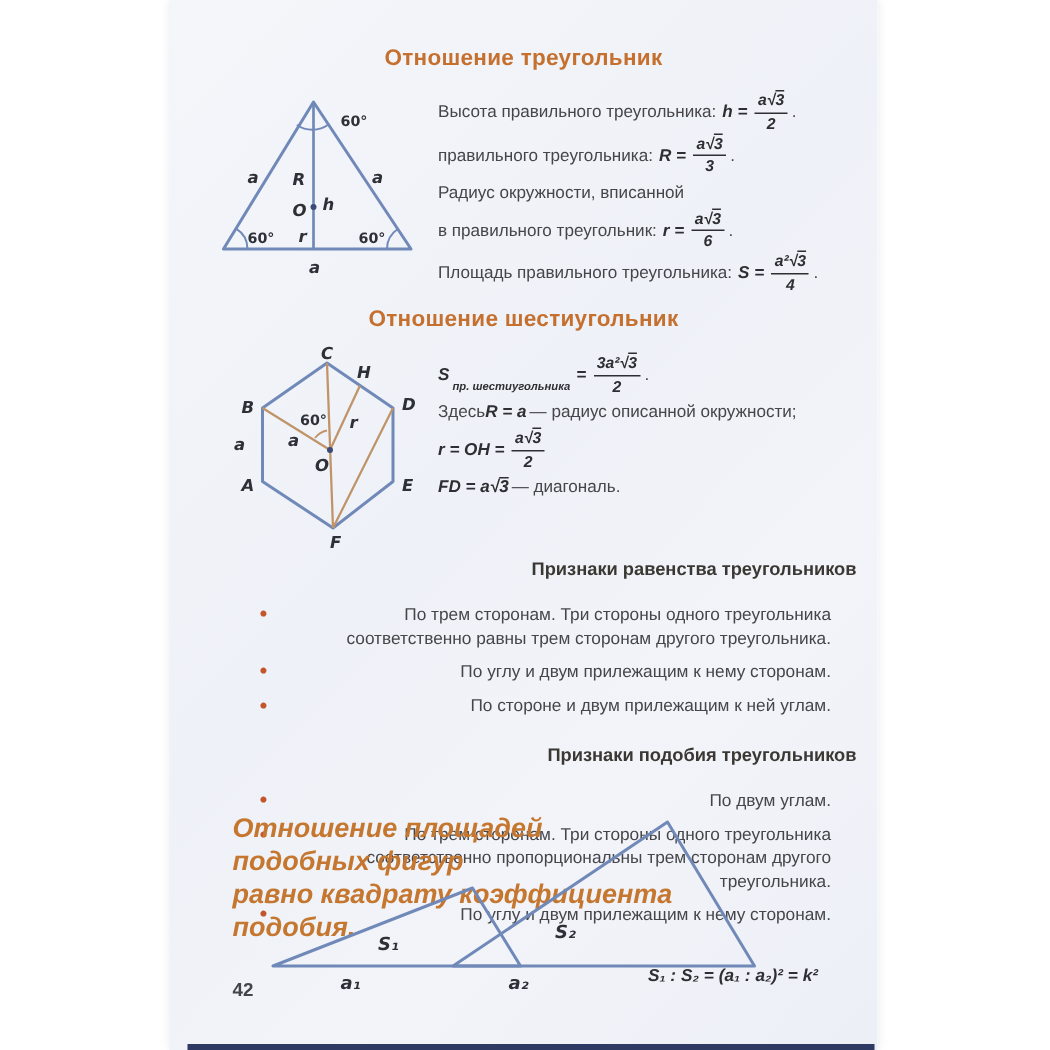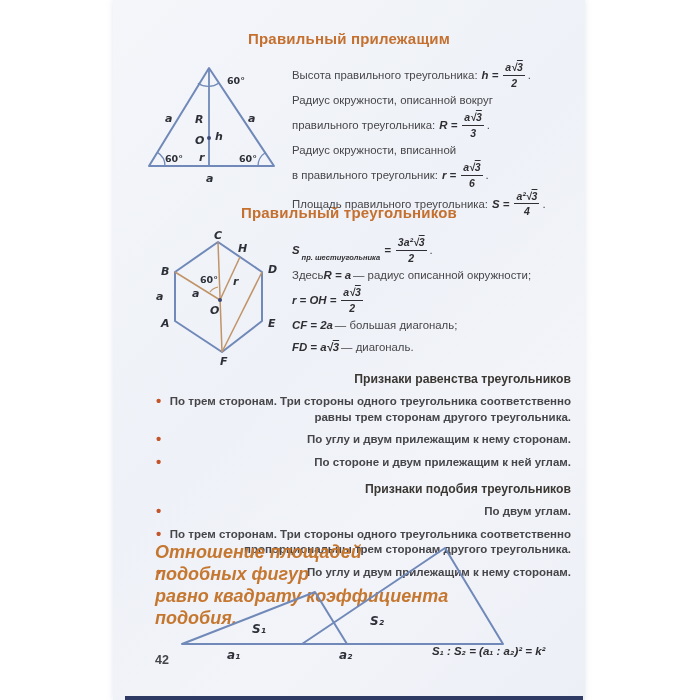--- a/index.html
+++ b/index.html
@@ -26,21 +26,21 @@
   .msub{font-style:italic;font-weight:bold;color:#2e2e33;font-size:7.5px;align-self:flex-end;margin-bottom:3px;}
   .t:empty,.m:empty,.msub:empty{display:none;}
   .frac{display:inline-block;text-align:center;vertical-align:middle;margin:1px 3px;
     font-style:italic;font-weight:bold;color:#2e2e33;}
   .frac .num{display:block;border-bottom:1.2px solid #2e2e33;padding:0 2px 1px;font-size:10.5px;line-height:11.5px;}
   .frac .den{display:block;font-size:10.5px;line-height:12px;padding-top:1px;}
   .ovl{text-decoration:overline;}
   .lower{position:absolute;left:42px;right:14px;top:372px;text-align:right;}
   .sub-head{font-size:12.2px;font-weight:bold;color:#3b3733;margin:0 0 8px 0;}
   .sub-head.second{margin-top:12px;}
-  ul.blist{list-style:none;margin:0;padding:0;font-weight:bold;}
+  ul.blist{list-style:none;margin:17px;padding:0;}
   .bullet{position:relative;padding-left:14px;margin-bottom:7px;
     font-size:11.5px;line-height:15.5px;color:#46464a;max-width:412px;}
   .bullet::before{content:"\2022";color:#c4552a;position:absolute;left:1px;top:-1px;font-size:15px;}
   .ratio-note{position:absolute;left:42px;top:541px;font-size:18px;font-weight:bold;
     color:#c5772f;line-height:22px;width:300px;font-style:italic;}
   .formula-similar{position:absolute;left:319px;top:604px;font-size:11.5px;
     font-weight:bold;font-style:italic;color:#2e2e33;white-space:nowrap;margin-top:41px;}
   .page-num{position:absolute;left:42px;top:653px;font-size:12.5px;font-weight:bold;color:#44454a;}
   .book-edge{position:absolute;left:125px;top:696px;width:458px;height:4px;background:#2e3a63;}
   svg{position:absolute;overflow:visible;}
@@ -48,21 +48,21 @@
   .dlabel{font-style:italic;font-weight:bold;font-size:11px;fill:#2e3038;}
   .dangle{font-weight:bold;font-size:9.5px;fill:#2e3038;}
   .blue{stroke:#7089b8;fill:none;}
   .tan{stroke:#c09468;fill:none;}
 </style>
 </head>
 <body>
 
 <div class="page">
 
-  <h1 class="sec-title" style="top:30px;">Правильный прилежащим</h1>
+  <h1 class="sec-title" style="top:30px;">Отношение треугольник</h1>
 
   <svg style="left:32px;top:62px;" width="133" height="126" viewBox="0 0 133 126">
     <polygon class="blue" points="64,6 4,104 129,104" stroke-width="2" stroke-linejoin="round"></polygon>
     <line class="blue" x1="64" y1="6" x2="64" y2="104" stroke-width="1.8"></line>
     <path class="blue" d="M 52.9 21.3 A 18.5 18.5 0 0 0 74 21" stroke-width="1.3"></path>
     <path class="blue" d="M 20 104 A 16 16 0 0 0 12.4 90.4" stroke-width="1.3"></path>
     <path class="blue" d="M 113 104 A 16 16 0 0 1 120.2 90.7" stroke-width="1.3"></path>
     <circle cx="64" cy="76" r="2" fill="#3d4a78"></circle>
     <text class="dangle" x="82" y="22">60°</text>
     <text class="dangle" x="20" y="100">60°</text>
@@ -80,24 +80,20 @@
     <div class="tline">
       <span class="t">Высота правильного треугольника:</span>
       <span class="m">h =</span>
       <span class="frac">
           <span class="num rootify">a√<span class="ovl">3</span></span>
           <span class="den">2</span>
         </span>
       <span class="t">.</span>
     </div>
     <div class="tline">
-      <span class="t">Радиус окружности, описанной вокруг</span>
-
-    </div>
-    <div class="tline">
       <span class="t">правильного треугольника:</span>
       <span class="m">R =</span>
       <span class="frac">
           <span class="num rootify">a√<span class="ovl">3</span></span>
           <span class="den">3</span>
         </span>
       <span class="t">.</span>
     </div>
     <div class="tline">
       <span class="t">Радиус окружности, вписанной</span>
@@ -116,21 +112,21 @@
       <span class="t">Площадь правильного треугольника:</span>
       <span class="m">S =</span>
       <span class="frac">
           <span class="num rootify">a²√<span class="ovl">3</span></span>
           <span class="den">4</span>
         </span>
       <span class="t">.</span>
     </div>
   </div>
 
-  <h1 class="sec-title" style="top:204px;">Правильный треугольников</h1>
+  <h1 class="sec-title" style="top:204px;">Отношение шестиугольник</h1>
 
   <svg style="left:35px;top:230px;" width="137" height="138" viewBox="0 0 137 138">
     <polygon class="blue" points="70,12 114,42 114,91 74,122 27,91 27,42" stroke-width="2" stroke-linejoin="round"></polygon>
     <line class="tan" x1="70" y1="12" x2="74" y2="122" stroke-width="1.5"></line>
     <line class="tan" x1="72" y1="70" x2="27" y2="42" stroke-width="1.5"></line>
     <line class="tan" x1="72" y1="70" x2="92" y2="27" stroke-width="1.5"></line>
     <line class="tan" x1="74" y1="122" x2="114" y2="42" stroke-width="1.5"></line>
     <path class="tan" d="M 62 62 A 13 13 0 0 1 70 57" stroke-width="1.2"></path>
     <circle cx="72" cy="70" r="2" fill="#3d4a78"></circle>
     <text class="dlabel" x="66" y="9">C</text>
@@ -167,26 +163,20 @@
     <div class="tline">
 
       <span class="m first rootify">r = OH =</span>
       <span class="frac">
           <span class="num rootify">a√<span class="ovl">3</span></span>
           <span class="den">2</span>
         </span>
     </div>
     <div class="tline">
 
-      <span class="m first rootify">CF = 2a</span>
-
-      <span class="t"> — большая диагональ;</span>
-    </div>
-    <div class="tline">
-
       <span class="m first rootify">FD = a√<span class="ovl">3</span></span>
 
       <span class="t"> — диагональ.</span>
     </div>
   </div>
 
   <div class="lower">
     <h2 class="sub-head">Признаки равенства треугольников</h2>
     <ul class="blist">
       <li class="bullet">По трем сторонам. Три стороны одного треугольника соответственно равны трем сторонам другого треугольника.</li>

